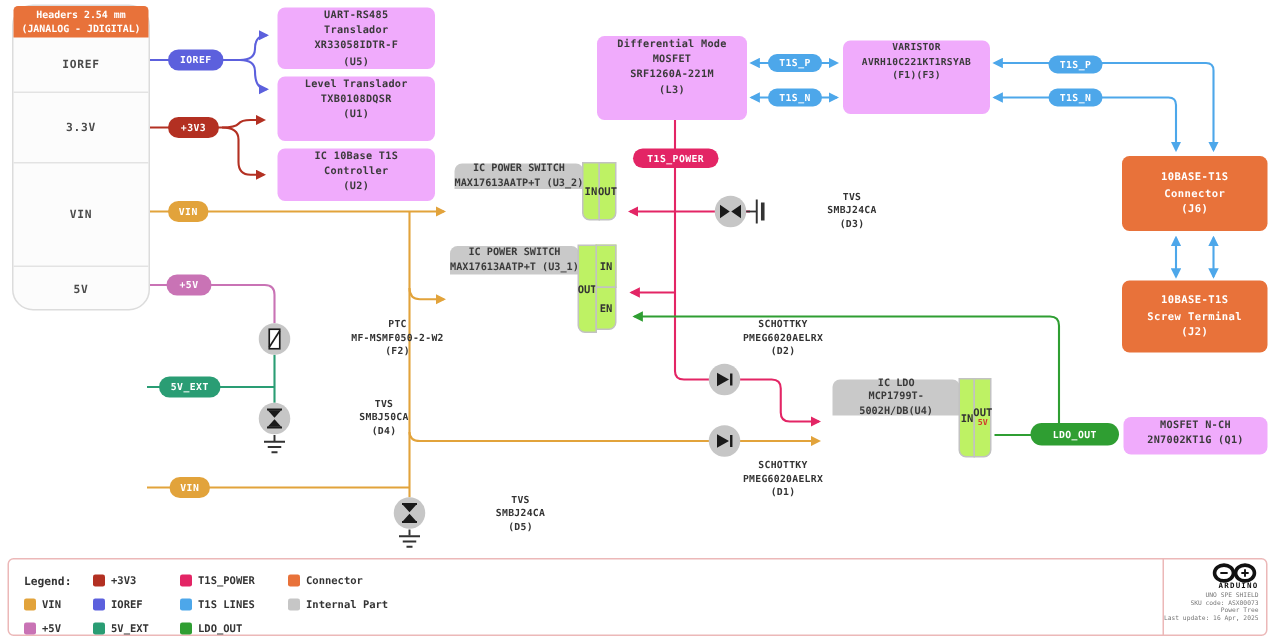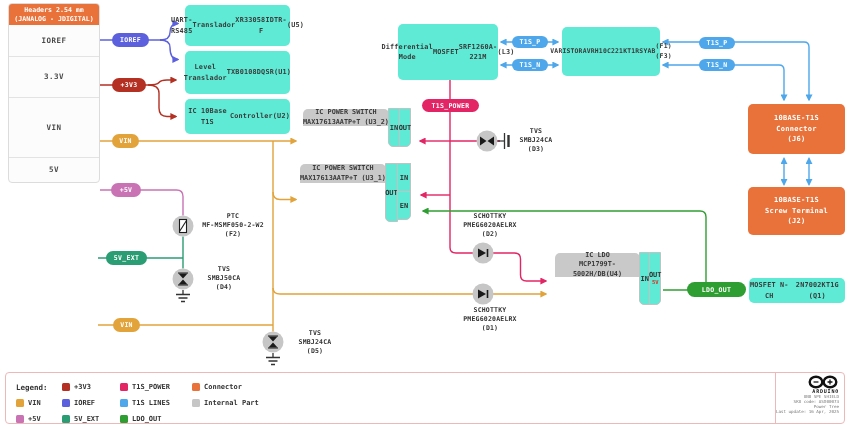--- a/index.html
+++ b/index.html
@@ -2,47 +2,47 @@
 <html><head>
 <meta charset="utf-8">
 <style>
   html,body{margin:0;padding:0;background:#fff;}
   .canvas{position:relative;width:850px;height:428px;background:#fff;overflow:hidden;
           font-family:"DejaVu Sans Mono",monospace;-webkit-font-smoothing:antialiased;}
   svg.wires{position:absolute;left:0;top:0;z-index:1;}
   .layer{position:absolute;left:0;top:0;width:100%;height:100%;z-index:2;}
 
   
-  .block{position:absolute;background:#5eead4;border-radius:5px;display:flex;flex-direction:row;
-         align-items:center;justify-content:center;text-align:center;color:#3a3a3a;
+  .block{position:absolute;background:#f0abfc;border-radius:5px;display:flex;flex-direction:column;
+         align-items:center;text-align:center;color:#3a3a3a;
          font-size:6.8px;line-height:1.5;font-weight:700;letter-spacing:.2px;}
   
   .conn{position:absolute;background:#e8723a;border-radius:5px;display:flex;flex-direction:column;
         align-items:center;justify-content:center;text-align:center;color:#fff;
         font-size:7px;line-height:1.55;font-weight:700;letter-spacing:.3px;}
   
   .swblock{position:absolute;display:flex;flex-direction:row;}
   .swhead{background:#c9c9c9;border-radius:5px 5px 0 0;display:flex;flex-direction:column;align-items:center;
           justify-content:center;text-align:center;color:#3a3a3a;font-size:6.8px;line-height:1.35;font-weight:700;}
   .pinrow{display:flex;flex:1;}
-  .pin{background:#5eead4;border:1px solid #c2c2c2;display:flex;flex-direction:column;align-items:center;
+  .pin{background:#bef264;border:1px solid #c2c2c2;display:flex;flex-direction:column;align-items:center;
        justify-content:center;color:#333;font-size:7px;font-weight:700;box-sizing:border-box;margin-left:-1px;margin-top:-1px;}
   .pin-sub{color:#d03a2a;font-size:5.5px;line-height:1;margin-top:1px;}
   
-  .panel{position:absolute;left:8px;top:3px;width:92px;height:180px;background:#fcfcfc;
-         border:1px solid #dcdcdc;border-radius:4px;box-sizing:border-box;display:flex;flex-direction:column;}
+  .panel{position:absolute;left:8px;top:3px;width:92px;height:204px;background:#fcfcfc;
+         border:1px solid #dcdcdc;border-radius:14px;box-sizing:border-box;display:flex;flex-direction:column;}
   .panel-head{background:#e8723a;border-radius:3px 3px 0 0;color:#fff;font-weight:700;font-size:6.6px;
               line-height:1.3;text-align:center;padding:2px 0;}
   .prow{border-bottom:1px solid #e3e3e3;display:flex;align-items:center;justify-content:center;
         color:#4a4a4a;font-weight:700;font-size:7.5px;letter-spacing:.5px;}
   
   .pill{position:absolute;border-radius:8px;color:#fff;font-weight:700;font-size:6.5px;letter-spacing:.3px;
         display:flex;align-items:center;justify-content:center;z-index:3;}
   
-  .lbl{position:absolute;text-align:center;color:#333;font-weight:700;font-size:6.5px;line-height:1.4;letter-spacing:.2px;}
+  .lbl{position:absolute;text-align:center;color:#333;font-weight:700;font-size:6.5px;line-height:1.4;letter-spacing:.2px;margin-left:32px;}
   
   .legend{position:absolute;left:5px;top:372px;width:840px;height:52px;border:1px solid #ecb8b8;
           border-radius:4px;box-sizing:border-box;background:#fff;display:grid;
           grid-template-columns:46px 58px 72px 120px;grid-auto-rows:14px;row-gap:2px;
           padding:7px 0 0 10px;align-items:center;}
   .lg-title{font-weight:700;font-size:7.5px;color:#333;}
   .lg-item{display:flex;align-items:center;gap:4px;font-weight:700;font-size:7px;color:#333;white-space:nowrap;}
   .sw{width:8px;height:8px;border-radius:1.5px;flex:0 0 auto;}
   
   .titleblock{position:absolute;left:775px;top:372px;width:70px;height:52px;border-left:1px solid #ecb8b8;

